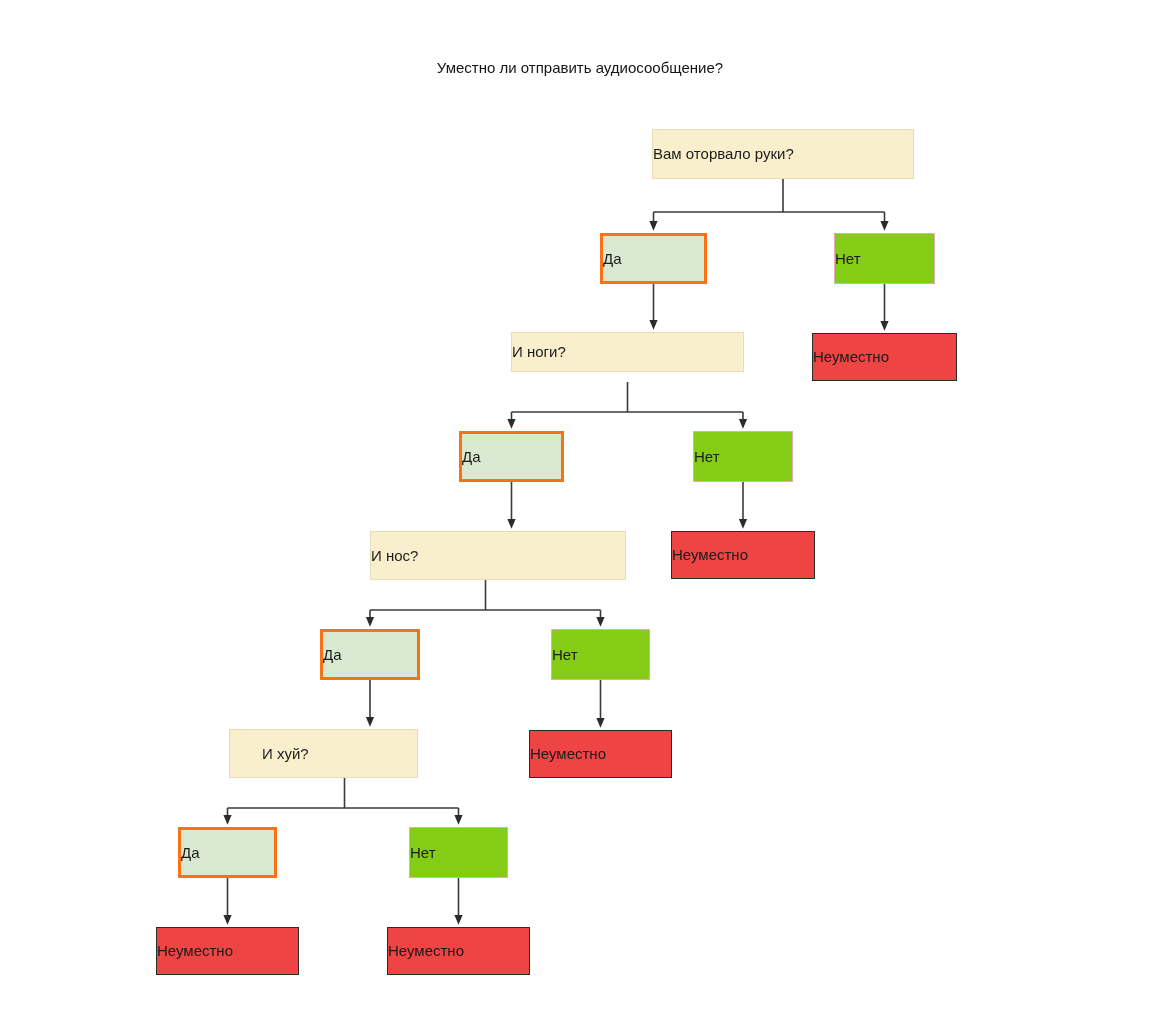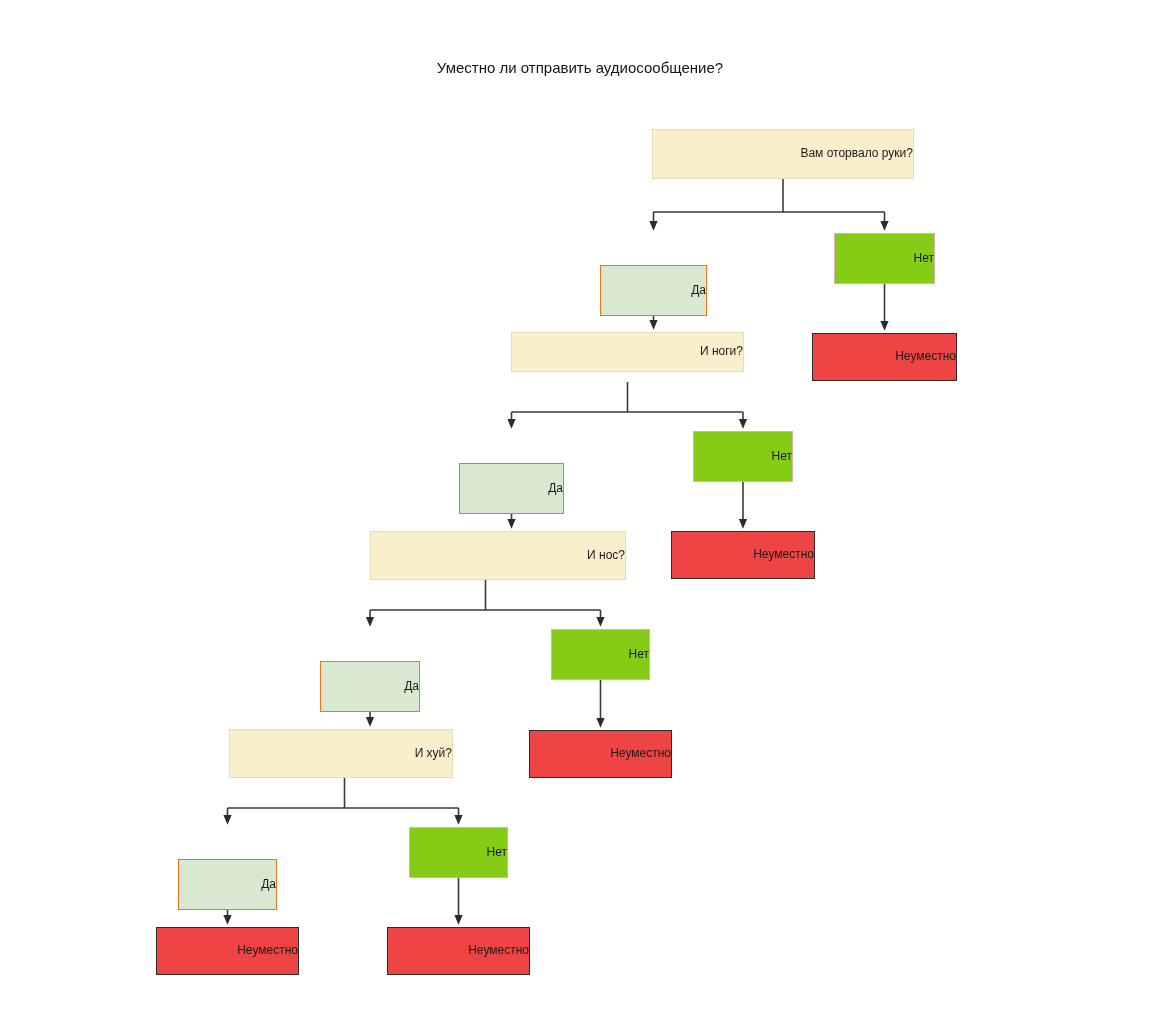--- a/index.html
+++ b/index.html
@@ -45,36 +45,35 @@
     line-height: 21px;
     margin-top: 1px;
   }
 
   
   .node {
     position: absolute;
     box-sizing: border-box;
     display: flex;
     align-items: center;
-    justify-content: flex-end;
-    font-size: 12px;
+    justify-content: flex-start;
+    font-size: 15px;
     color: #1b1b1b;
     z-index: 4;
     text-align: center;
     line-height: 1.15;
   }
 
   .node.decision {
     background: #faefcd;
     border: 1px solid #e8dcb4;
   }
   .node.yes {
     background: #d8e8d1;
-    border: 1px solid #f97316;
-    margin-top: 32px;
+    border: 3px solid #f97316;
   }
   .node.no {
     background: #84cc16;
     border: 1px solid #e0adb3;
   }
   .node.outcome {
     background: #ef4444;
     border: 1px solid #2b2b2b;
   }
 
@@ -163,21 +162,21 @@
   <div class="node yes" style="left: 320px; top: 629px; width: 100px; height: 51px;">
       <span>Да</span>
     </div>
   <div class="node no" style="left: 551px; top: 629px; width: 99px; height: 51px;">
       <span>Нет</span>
     </div>
   <div class="node outcome" style="left: 529px; top: 730px; width: 143px; height: 48px;">
       <span>Неуместно</span>
     </div>
 
-  <div class="node decision" style="left: 229px; top: 729px; width: 224px; height: 49px;">
+  <div class="node decision" style="left: 229px; top: 729px; width: 189px; height: 49px; padding-left: 32px;">
       <span>И хуй?</span>
     </div>
   <div class="node yes" style="left: 178px; top: 827px; width: 99px; height: 51px;">
       <span>Да</span>
     </div>
   <div class="node no" style="left: 409px; top: 827px; width: 99px; height: 51px;">
       <span>Нет</span>
     </div>
   <div class="node outcome" style="left: 156px; top: 927px; width: 143px; height: 48px;">
       <span>Неуместно</span>

